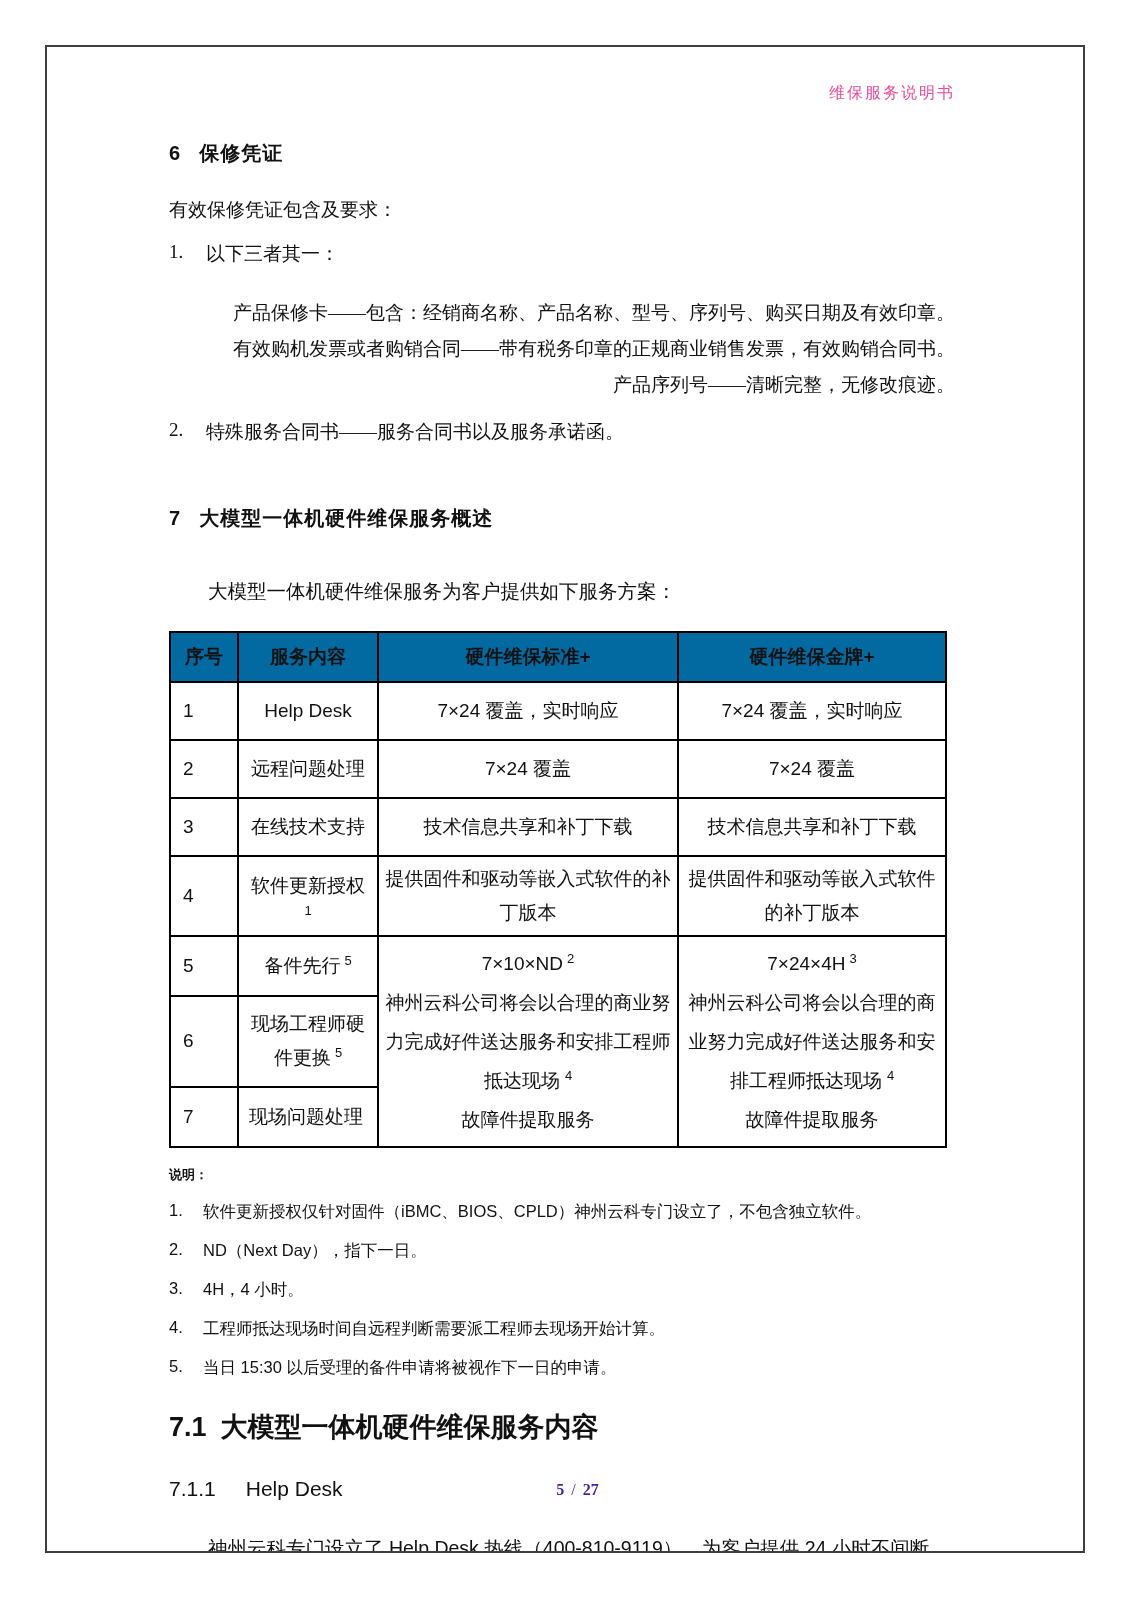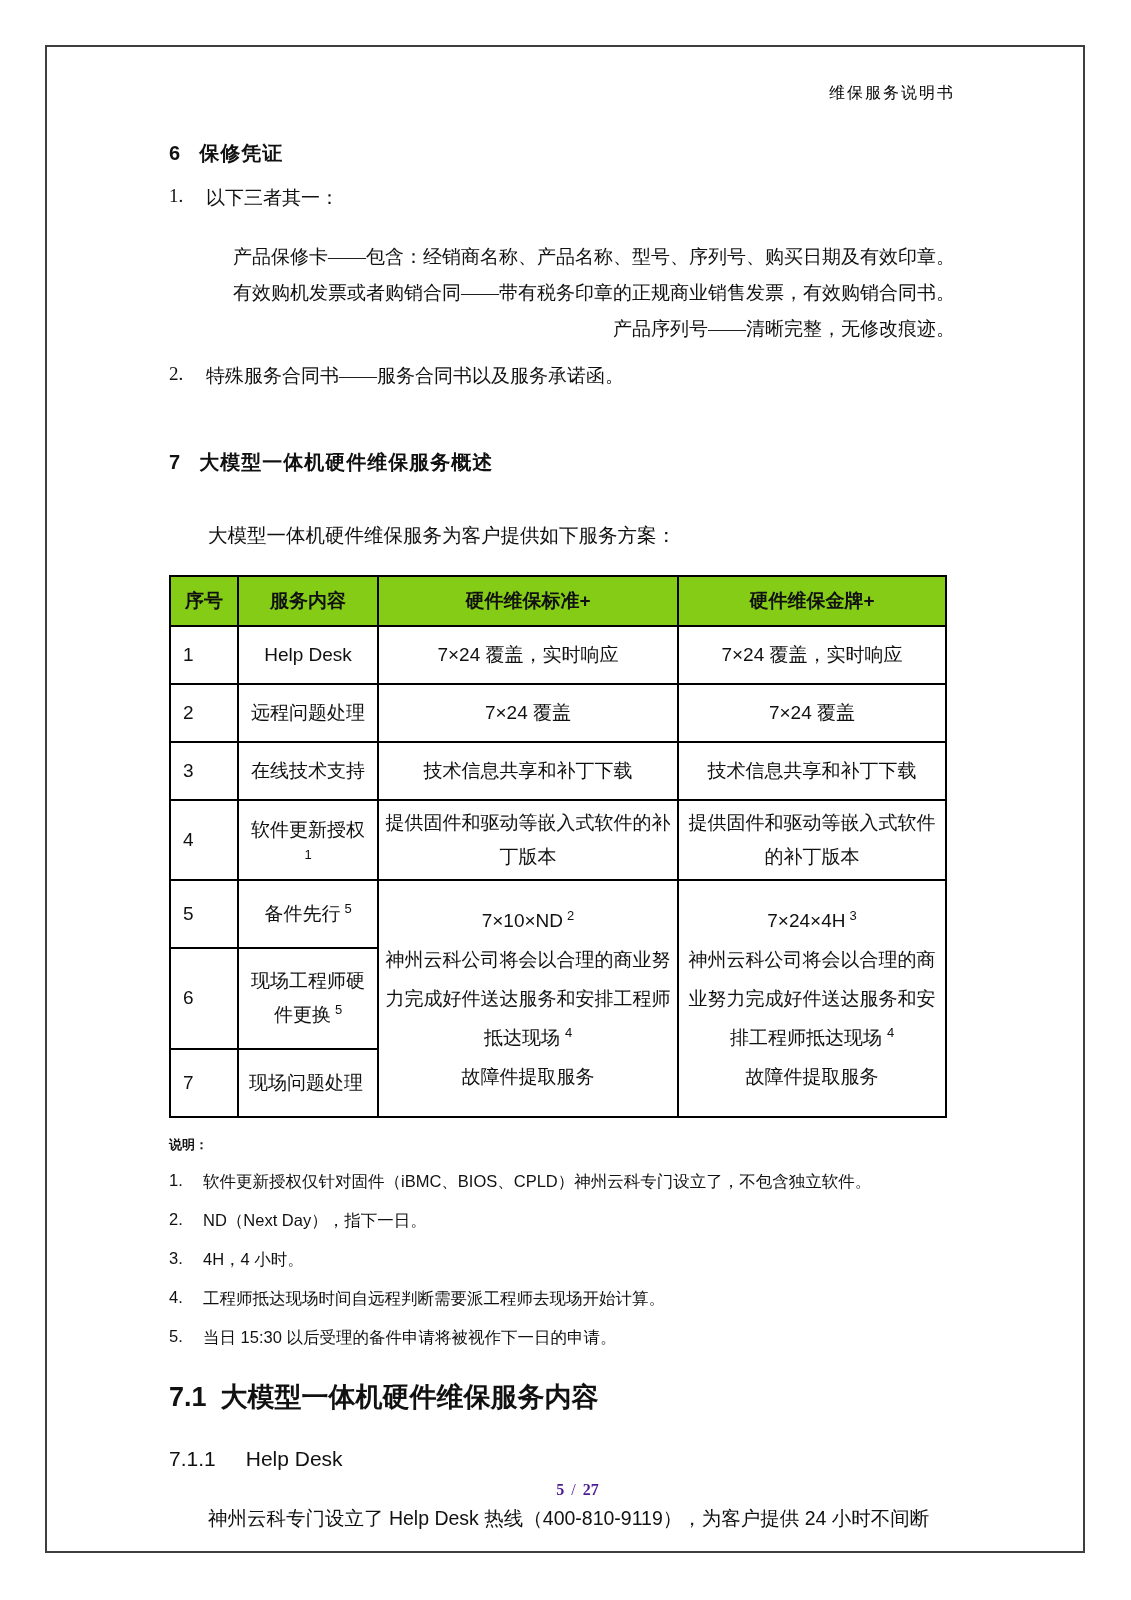--- a/index.html
+++ b/index.html
@@ -8,21 +8,21 @@
     position:relative; width:1131px; height:1600px; background:#ffffff;
     font-family:"Liberation Sans","DejaVu Sans",sans-serif; color:#111;
     overflow:hidden;
   }
   .sheet {
     position:absolute; left:45px; top:45px; width:1040px; height:1508px;
     border:2px solid #3f3f3f; padding:36px 128px 0 122px; overflow:hidden;
   }
   .doc-header {
     text-align:right; font-family:"Liberation Serif","DejaVu Serif",serif;
-    font-size:16px; color:#000000; letter-spacing:2px;
+    font-size:16px; color:#ec4899; letter-spacing:2px;
   }
   h1.sec { margin-top:36px; font-size:20px; font-weight:bold; letter-spacing:1px; }
   h1.sec .h-num { margin-right:18px; }
   h1.sec7 { margin-top:60px; }
   .serif { font-family:"Liberation Serif","DejaVu Serif",serif; }
   .s6-intro { margin-top:30px; font-size:19px; }
   .list-item { margin-top:18px; font-size:19px; display:flex; }
   .list-item .num { flex:0 0 37px; }
   .subs { margin-top:28px; margin-left:37px; font-size:19px; line-height:36px;text-align:right; }
   .item2 { margin-top:16px; }
@@ -30,31 +30,31 @@
 
   table.svc-table {
     margin-top:26px; border-collapse:collapse; width:776px;
     font-size:19px; text-align:center; table-layout:fixed;
   }
   .svc-table col.c1 { width:68px; }
   .svc-table col.c2 { width:140px; }
   .svc-table col.c3 { width:300px; }
   .svc-table col.c4 { width:268px; }
   .svc-table th, .svc-table td { border:2px solid #000; vertical-align:middle; padding:4px 6px; }
-  .svc-table th { background:#84cc16; font-weight:bold; height:50px; }
+  .svc-table th { background:#0369a1; font-weight:bold; height:50px; }
   .svc-table td.no { text-align:left; padding-left:12px; }
   .svc-table tr.r-single td { height:58px; }
   .svc-table tr.r-two td { height:80px; }
   .svc-table tr.r-m1 td { height:52px; }
   .svc-table tr.r-m2 td { height:78px; }
   .svc-table tr.r-m3 td { height:52px; }
   .svc-table .two-line { line-height:34px; }
   .svc-table sup { font-size:13px; vertical-align:super; line-height:1; margin-left:4px; }
   .sup-line { display:block; font-size:13px; line-height:16px; margin-top:4px; }
-  td.sla { line-height:39px; padding:20px 4px; }
+  td.sla { line-height:39px; padding:7px 4px; }
   td.sla .sla-body sup { margin-left:5px; }
 
   .notes-label { margin-top:18px; font-size:13px; font-weight:bold; }
   .note { margin-top:17px; font-size:16.5px; display:flex; }
   .note .note-num { flex:0 0 34px; }
   h2.sec71 { margin-top:30px; font-size:27px; font-weight:bold; }
   h2.sec71 .h-num { margin-right:14px; font-weight:bold; }
   h3.sec711 { margin-top:32px; font-size:21px; font-weight:normal; }
   h3.sec711 .h-num { margin-right:30px; }
   .hd-para { margin-top:34px; font-size:19.5px; text-indent:2em; }
@@ -68,20 +68,21 @@
 </head>
 <body>
 
 <div class="page">
   <div class="sheet">
 
     <div class="doc-header">维保服务说明书</div>
 
     <h1 class="sec"><span class="h-num">6</span><span>保修凭证</span></h1>
 
+    <p class="s6-intro serif">有效保修凭证包含及要求：</p>
 
     <div class="list-item serif">
       <span class="num">1.</span>
       <span>以下三者其一：</span>
     </div>
     <div class="subs serif">
       <div>产品保修卡——包含：经销商名称、产品名称、型号、序列号、购买日期及有效印章。</div>
       <div>有效购机发票或者购销合同——带有税务印章的正规商业销售发票，有效购销合同书。</div>
       <div>产品序列号——清晰完整，无修改痕迹。</div>
     </div>

